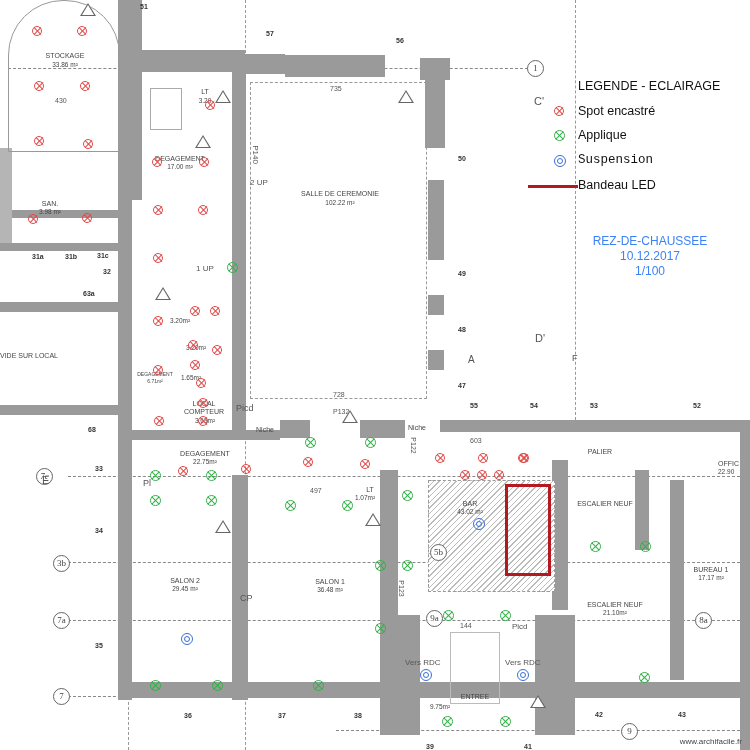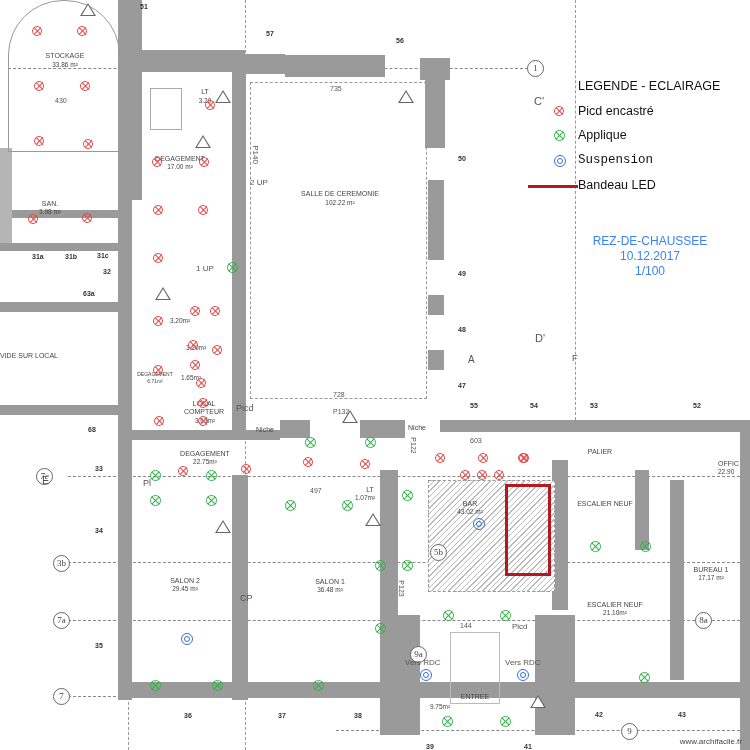--- a/index.html
+++ b/index.html
@@ -147,21 +147,21 @@
   <div class="room-name" style="left:580px;top:448px;width:40px;">PALIER</div>
   <div class="room-name" style="left:575px;top:500px;width:60px;">ESCALIER NEUF</div>
   <div class="room-name" style="left:718px;top:460px;width:30px;text-align:left;">OFFIC</div>
   <div class="room-area" style="left:718px;top:468px;width:30px;text-align:left;">22.90</div>
   <div class="room-name" style="left:686px;top:566px;width:50px;">BUREAU 1</div>
   <div class="room-area" style="left:686px;top:574px;width:50px;">17.17 m²</div>
   <div class="room-name" style="left:580px;top:601px;width:70px;">ESCALIER NEUF</div>
   <div class="room-area" style="left:580px;top:609px;width:70px;">21.10m²</div>
   <div class="grid-bubble" style="left:695px;top:612px;">8a</div>
 
-  <div class="grid-bubble" style="left:410px;top:610px;margin-top:36px;">9a</div>
+  <div class="grid-bubble" style="left:426px;top:610px;">9a</div>
   <div class="dim" style="left:460px;top:622px;">144</div>
   <div class="dim" style="left:512px;top:622px;font-size:8px;">Picd</div>
   <div class="outline" style="left:450px;top:632px;width:48px;height:70px;border-color:#bbb;"></div>
   <div class="dim" style="left:405px;top:658px;font-size:8px;">Vers RDC</div>
   <div class="dim" style="left:505px;top:658px;font-size:8px;">Vers RDC</div>
   <div class="room-name" style="left:455px;top:693px;width:40px;">ENTREE</div>
   <div class="room-area" style="left:425px;top:703px;width:30px;">9.75m²</div>
   <div class="dim" style="left:393px;top:585px;transform:rotate(90deg);font-size:7px;">P123</div>
   <div class="dim" style="left:405px;top:442px;transform:rotate(90deg);font-size:7px;">P122</div>
 
@@ -272,21 +272,21 @@
 
   <div class="susp" style="left:473px;top:518px;"></div>
   <div class="susp" style="left:181px;top:633px;"></div>
   <div class="susp" style="left:420px;top:669px;"></div>
   <div class="susp" style="left:517px;top:669px;"></div>
 
   <div class="legend">
     <div class="legend-title">LEGENDE - ECLAIRAGE</div>
     <div class="legend-row" style="top:28px;">
       <span class="spot ic"></span>
-      <span class="lbl">Picd encastré</span>
+      <span class="lbl">Spot encastré</span>
     </div>
     <div class="legend-row" style="top:52px;">
       <span class="applique ic"></span>
       <span class="lbl">Applique</span>
     </div>
     <div class="legend-row" style="top:77px;font-family:Liberation Mono, monospace;">
       <span class="susp ic"></span>
       <span class="lbl">Suspension</span>
     </div>
     <div class="legend-row" style="top:102px;">

